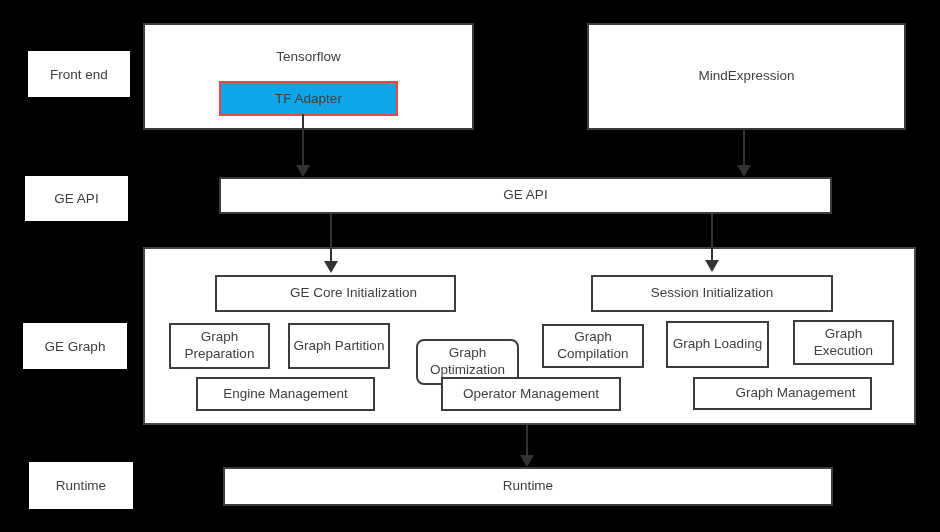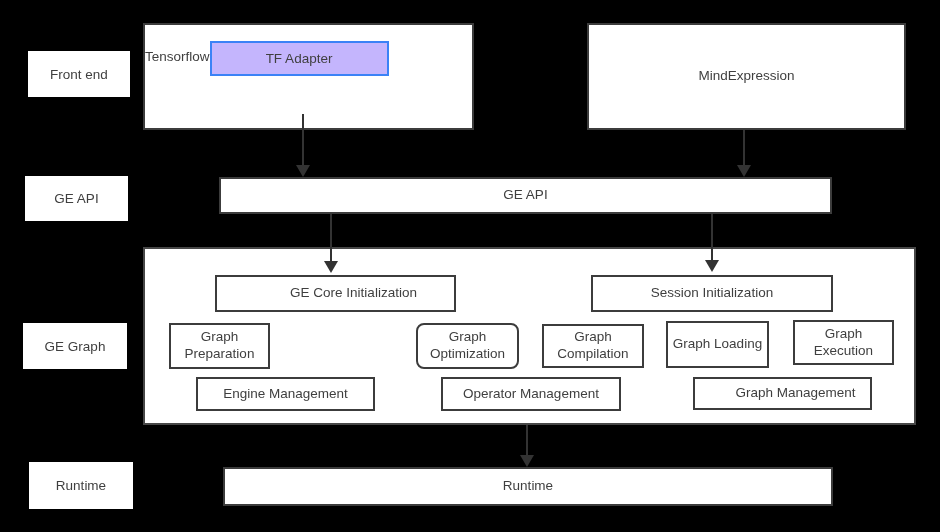--- a/index.html
+++ b/index.html
@@ -43,32 +43,33 @@
   .container-box {
     background: #ffffff;
     border: 2px solid #474747;
   }
 
   
   .tf-box {
     background: #ffffff;
     border: 2px solid #3c3c3c;
     display: flex;
-    flex-direction: row;
+    flex-direction: column;
+    align-items: center;
   }
   .tf-box .tf-label {
     margin-top: 24px;
     line-height: 16px;
   }
   .tf-box .tf-adapter {
     margin-top: 16px;
     width: 179px;
     height: 35px;
-    background: #c4b5fd;
-    border: 2px solid #3b82f6;
+    background: #0ea5e9;
+    border: 2px solid #ef4444;
     display: flex;
     align-items: center;
     justify-content: center;
     box-sizing: border-box;
   }
 
   
   .arrow { position: absolute; width: 14px; }
   .arrow .shaft {
     position: absolute;
@@ -105,21 +106,22 @@
   <div class="abs node" style="left:587px; top:23px; width:319px; height:107px;">MindExpression</div>
 
   <div class="abs node" style="left:219px; top:177px; width:613px; height:37px;">GE API</div>
 
   <div class="abs container-box" style="left:143px; top:247px; width:773px; height:178px;">
 
     <div class="abs node" style="left:70px; top:26px; width:241px; height:37px;padding-left:36px;">GE Core Initialization</div>
     <div class="abs node module" style="left:24px; top:74px; width:101px; height:46px;">Graph Preparation</div>
 
     <div class="abs node" style="left:446px; top:26px; width:242px; height:37px;">Session Initialization</div>
-    <div class="abs node module" style="left:271px; top:74px; width:103px; height:46px;border-radius:8px;">Graph Optimization</div>
+    <div class="abs node module" style="left:143px; top:74px; width:102px; height:46px;">Graph Partition</div>
+    <div class="abs node module" style="left:271px; top:90px; width:103px; height:46px;border-radius:8px;">Graph Optimization</div>
     <div class="abs node module" style="left:397px; top:75px; width:102px; height:44px;">Graph Compilation</div>
     <div class="abs node module" style="left:521px; top:72px; width:103px; height:47px;">Graph Loading</div>
     <div class="abs node module" style="left:648px; top:71px; width:101px; height:45px;">Graph Execution</div>
 
     <div class="abs node" style="left:51px; top:128px; width:179px; height:34px;">Engine Management</div>
     <div class="abs node" style="left:296px; top:128px; width:180px; height:34px;">Operator Management</div>
     <div class="abs node" style="left:548px; top:128px; width:179px; height:33px;padding-left:26px;">Graph Management</div>
   </div>
 
   <div class="abs node" style="left:223px; top:467px; width:610px; height:39px;">Runtime</div>

